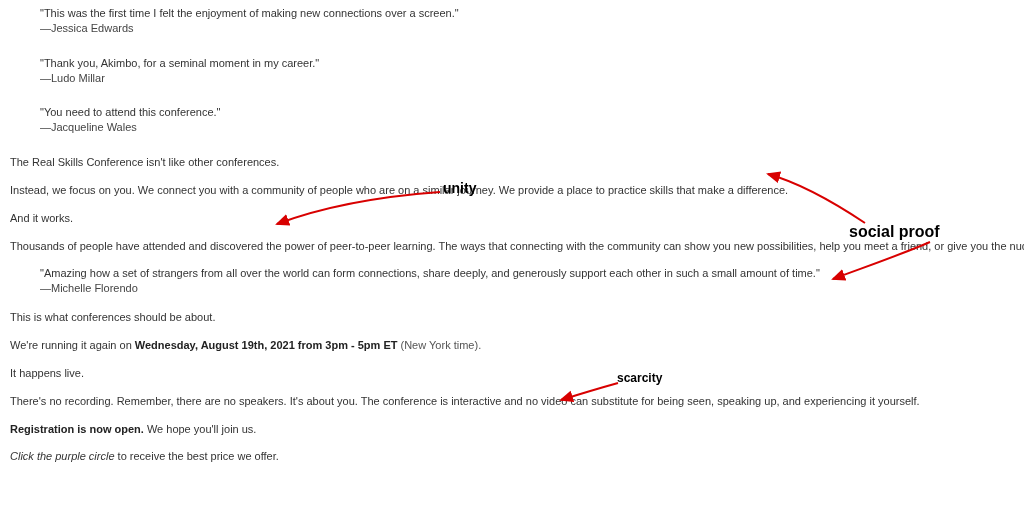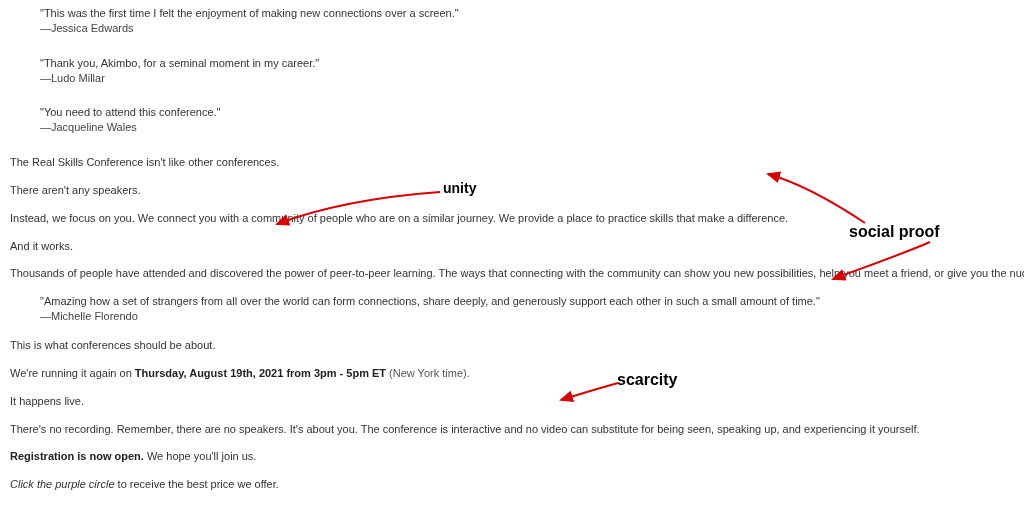--- a/index.html
+++ b/index.html
@@ -45,21 +45,21 @@
   
   .anno {
     position: absolute;
     font-family: Arial, sans-serif;
     font-weight: 700;
     color: #000;
     pointer-events: none;
   }
   .anno.unity { left: 443px; top: 180px; font-size: 14px; }
   .anno.social { left: 849px; top: 223px; font-size: 16px; text-align: right; }
-  .anno.scarcity { left: 617px; top: 371px; font-size: 16px; }
+  .anno.scarcity { left: 617px; top: 371px; font-size: 12px; }
 
   .arrow {
     position: absolute;
     pointer-events: none;
   }
 </style>
 </head>
 <body>
 
 <div class="page">
@@ -71,34 +71,33 @@
   <div class="quote-block">
     <span class="q">"Thank you, Akimbo, for a seminal moment in my career."</span>
     <span class="attr">—Ludo Millar</span>
   </div>
   <div class="quote-block">
     <span class="q">"You need to attend this conference."</span>
     <span class="attr">—Jacqueline Wales</span>
   </div>
 
   <p>The Real Skills Conference isn't like other conferences.</p>
-  <p>There aren't any speakers.</p>
   <p>Instead, we focus on you. We connect you with a community of people who are on a similar journey. We provide a place to practice skills that make a difference.</p>
   <p>And it works.</p>
   <p>Thousands of people have attended and discovered the power of peer-to-peer learning. The ways that connecting with the community can show you new possibilities, help you meet a friend, or give you the nudge you've been waiting for…</p>
 
   <div class="quote-block" style="margin-bottom:14px">
     <span class="q">"Amazing how a set of strangers from all over the world can form connections, share deeply, and generously support each other in such a small amount of time."</span>
     <span class="attr">—Michelle Florendo</span>
   </div>
 
   <p>This is what conferences should be about.</p>
 
   <p>
-    <span>We're running it again on </span><strong>Thursday, August 19th, 2021 from 3pm - 5pm ET</strong><span class="tz"> (New York time).</span>
+    <span>We're running it again on </span><strong>Wednesday, August 19th, 2021 from 3pm - 5pm ET</strong><span class="tz"> (New York time).</span>
   </p>
 
   <p>It happens live.</p>
   <p>There's no recording. Remember, there are no speakers. It's about you. The conference is interactive and no video can substitute for being seen, speaking up, and experiencing it yourself.</p>
 
   <p>
     <strong>Registration is now open.</strong><span> We hope you'll join us.</span>
   </p>
 
 

